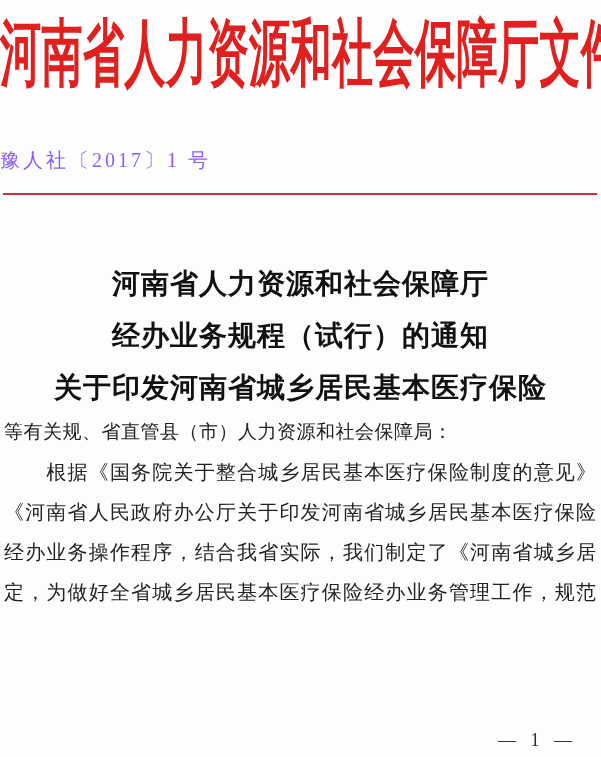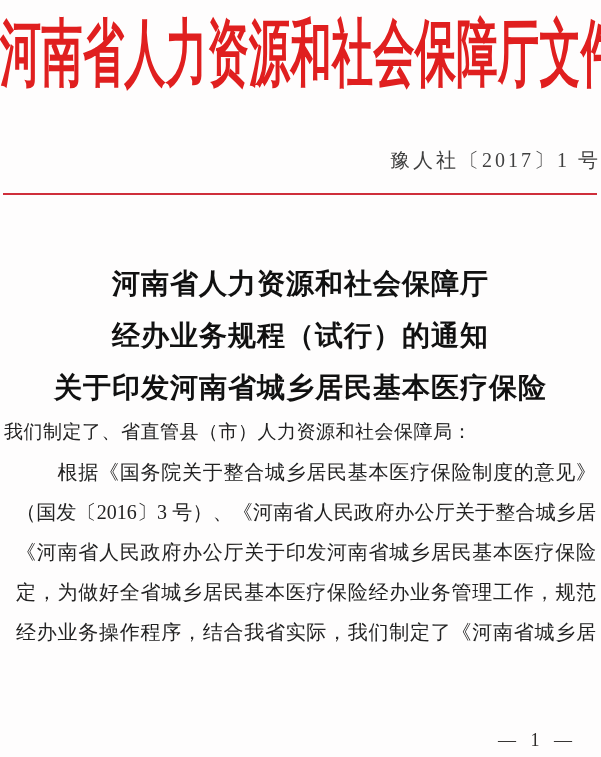--- a/index.html
+++ b/index.html
@@ -33,24 +33,24 @@
     letter-spacing: 0.5px;
     white-space: nowrap;
     transform: scaleY(1.78);
     transform-origin: top center;
   }
   .doc-number {
     position: absolute;
     top: 147px;
     left: 0;
     width: 100%;
-    text-align: right;
+    text-align: left;
     font-size: 20px;
     letter-spacing: 3px;
-    color: #404040;
+    color: #8b5cf6;
   }
   .red-rule {
     position: absolute;
     top: 193px;
     left: 3px;
     width: 594px;
     height: 2px;
     background: var(--rule-red);
   }
   .title-block {
@@ -79,21 +79,20 @@
   .salutation {
     line-height: 40px;
     font-size: 19px;
     letter-spacing: 0.5px;
     text-align: left;
   }
   .body-line {
     line-height: 40px;
     text-align: justify;
     text-align-last: justify;
-    margin-left: 12px;
   }
   .page-number {
     position: absolute;
     top: 730px;
     right: 24px;
     font-size: 18px;
     letter-spacing: 5px;
     color: #2e2c2a;
     white-space: nowrap;
   }
@@ -108,24 +107,23 @@
 
   <div class="red-rule"></div>
 
   <div class="title-block" id="title-block">
       <div class="title-line">河南省人力资源和社会保障厅</div>
       <div class="title-line">经办业务规程（试行）的通知</div>
       <div class="title-line">关于印发河南省城乡居民基本医疗保险</div>
     </div>
 
   <div class="body-block">
-    <div class="salutation">我们制定了、省直管县（市）人力资源和社会保障局：</div>
+    <div class="salutation">等有关规、省直管县（市）人力资源和社会保障局：</div>
     <div id="body-lines">
         <div class="body-line">　　根据《国务院关于整合城乡居民基本医疗保险制度的意见》</div>
-        <div class="body-line">（国发〔2016〕3 号）、《河南省人民政府办公厅关于整合城乡居</div>
         <div class="body-line">《河南省人民政府办公厅关于印发河南省城乡居民基本医疗保险</div>
+        <div class="body-line">经办业务操作程序，结合我省实际，我们制定了《河南省城乡居</div>
         <div class="body-line">定，为做好全省城乡居民基本医疗保险经办业务管理工作，规范</div>
-        <div class="body-line">经办业务操作程序，结合我省实际，我们制定了《河南省城乡居</div>
       </div>
   </div>
 
   <div class="page-number">— 1 —</div>
 </div>
 
 </body></html>

